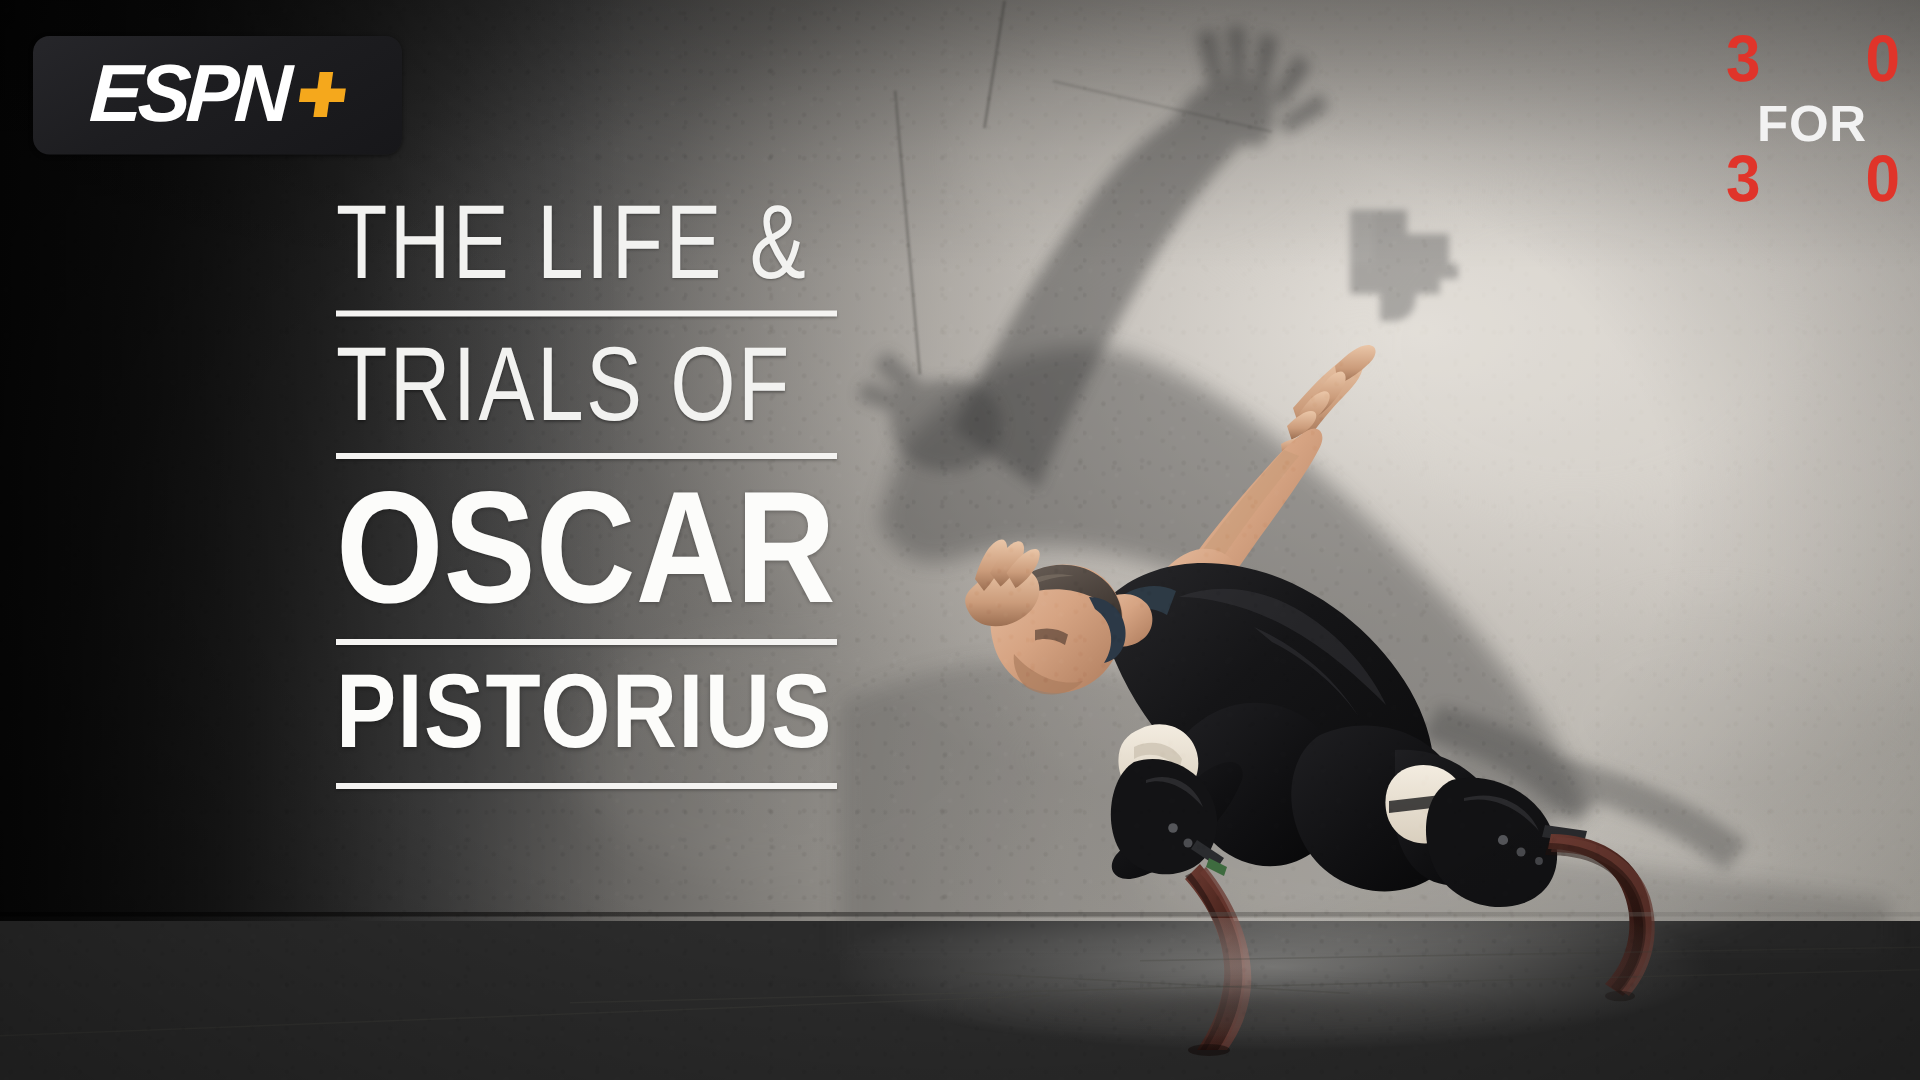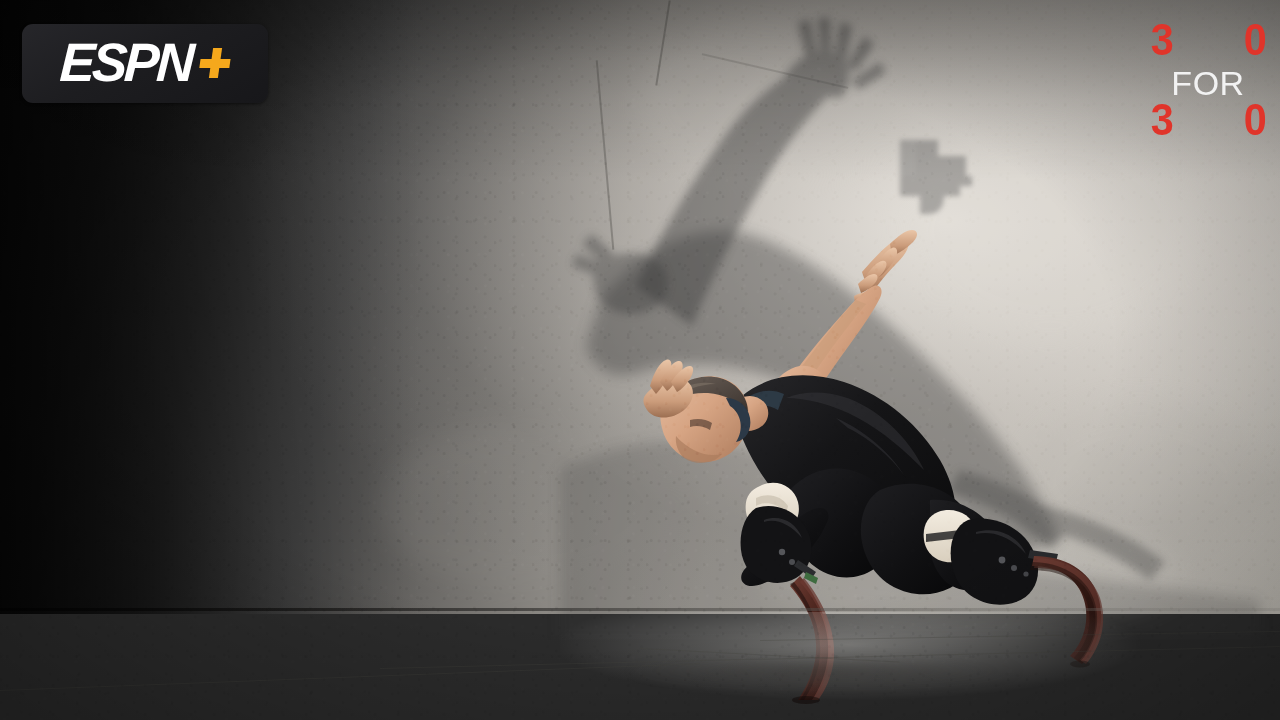--- a/index.html
+++ b/index.html
@@ -97,21 +97,21 @@
     position:absolute;right:14px;top:22px;width:116px;height:118px;
     font-family:"Liberation Sans",sans-serif;
   }
   .t-row{position:absolute;display:flex;width:100%;justify-content:space-between;}
   .t-dig{
     font-weight:bold;font-size:44px;line-height:.82;color:#E0342A;
     letter-spacing:-1px;transform:scaleX(.94);
   }
   .t-for{
     position:absolute;left:50%;top:44px;transform:translateX(-50%);
-    font-weight:normal;font-size:34px;line-height:1;color:#F2F2F2;
+    font-weight:bold;font-size:34px;line-height:1;color:#F2F2F2;
     letter-spacing:.5px;
   }
 
   
   .title{
     position:absolute;left:224px;top:128px;width:336px;
   }
   .tl-thin{
     font-family:"Liberation Sans",sans-serif;
     color:#F2F2F0;font-weight:normal;
@@ -367,20 +367,41 @@
   <div class="floor-seam" style="left:0;top:690px;width:700px;transform:rotate(-2.2deg);"></div>
   <div class="floor-seam" style="left:380px;top:668px;width:900px;transform:rotate(-1.4deg);"></div>
   <div class="floor-seam" style="left:760px;top:640px;width:520px;transform:rotate(-1deg);"></div>
   <div class="floor-seam" style="left:640px;top:648px;width:260px;transform:rotate(3deg);"></div>
 
   <div class="grain"></div>
   <div class="vignette"></div>
   <div class="wall-left-shade"></div>
   <div class="wall-top-shade"></div>
 
+  <div class="title">
+    <div class="tl-thin-wrap">
+      <div class="tl-thin">THE LIFE &amp;</div>
+    </div>
+    <div class="sp12"></div>
+    <div class="rule"></div>
+    <div class="sp12"></div>
+    <div class="tl-thin-wrap">
+      <div class="tl-thin">TRIALS OF</div>
+    </div>
+    <div class="sp12"></div>
+    <div class="rule"></div>
+    <div class="sp10"></div>
+    <div class="tl-bold" style="font-size:106px;transform:scaleX(.87);letter-spacing:0px;">OSCAR</div>
+    <div class="sp10"></div>
+    <div class="rule"></div>
+    <div class="sp12"></div>
+    <div class="tl-bold" style="font-size:70px;transform:scaleX(.86);letter-spacing:1px;">PISTORIUS</div>
+    <div class="sp14"></div>
+    <div class="rule"></div>
+  </div>
 
   <div class="espn-badge">
     <div class="espn-word">
       <span class="espn-text">ESPN</span>
       <span class="espn-plus"></span>
     </div>
   </div>
 
   <div class="thirty">
     <div class="t-row" style="top:0;">

